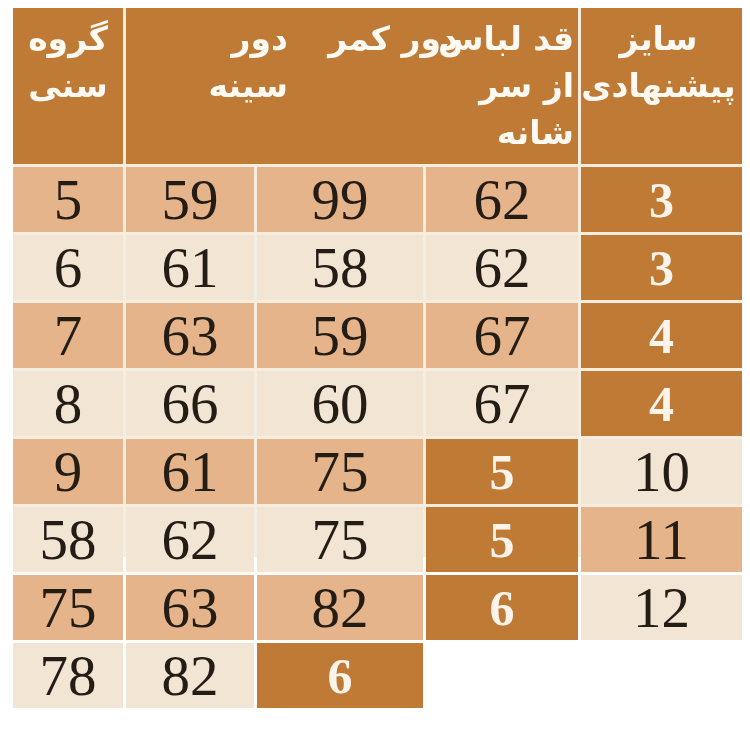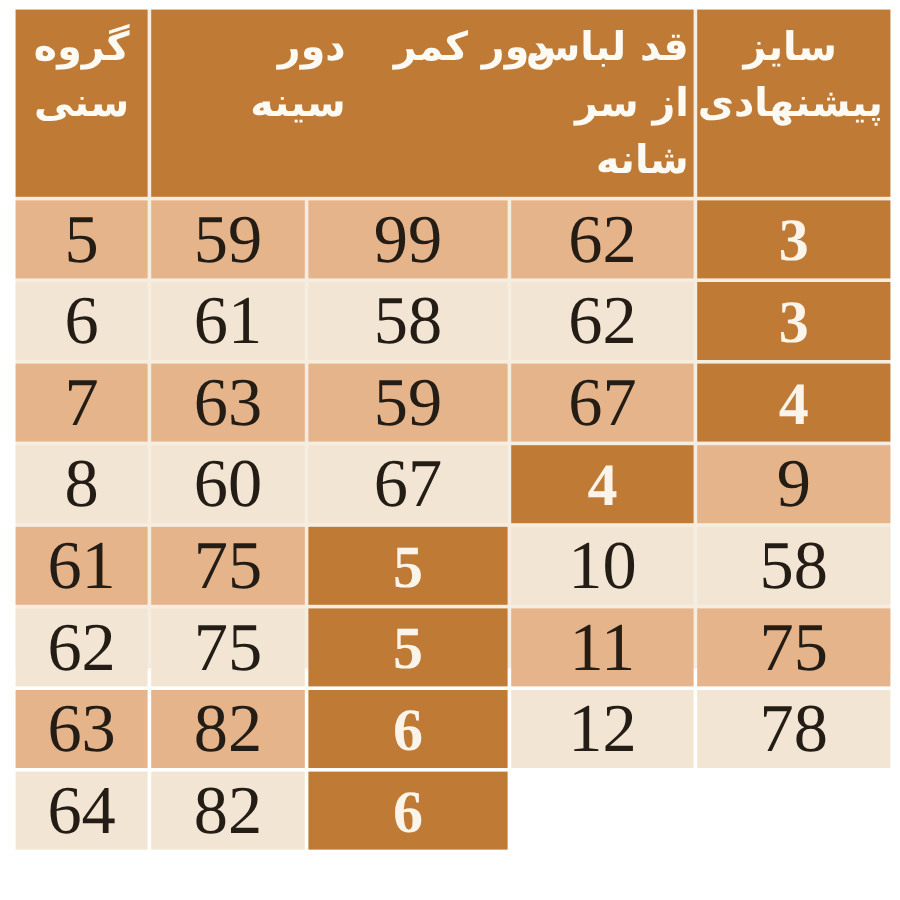--- a/index.html
+++ b/index.html
@@ -114,20 +114,21 @@
     <div class="c light">62</div>
     <div class="c size">3</div>
 
     <div class="c dark">7</div>
     <div class="c dark">63</div>
     <div class="c dark">59</div>
     <div class="c dark">67</div>
     <div class="c size">4</div>
 
     <div class="c light">8</div>
+    <div class="c light">66</div>
     <div class="c light">60</div>
     <div class="c light">67</div>
     <div class="c size">4</div>
 
     <div class="c dark">9</div>
     <div class="c dark">61</div>
     <div class="c dark">75</div>
     <div class="c size">5</div>
 
     <div class="c light">10</div>
@@ -137,18 +138,17 @@
     <div class="c size">5</div>
 
     <div class="c dark">11</div>
     <div class="c dark">75</div>
     <div class="c dark">63</div>
     <div class="c dark">82</div>
     <div class="c size">6</div>
 
     <div class="c light">12</div>
     <div class="c light">78</div>
-    <div class="c light">64</div>
     <div class="c light">82</div>
     <div class="c size">6</div>
 
   </div>
 </div>
 
 </body></html>

